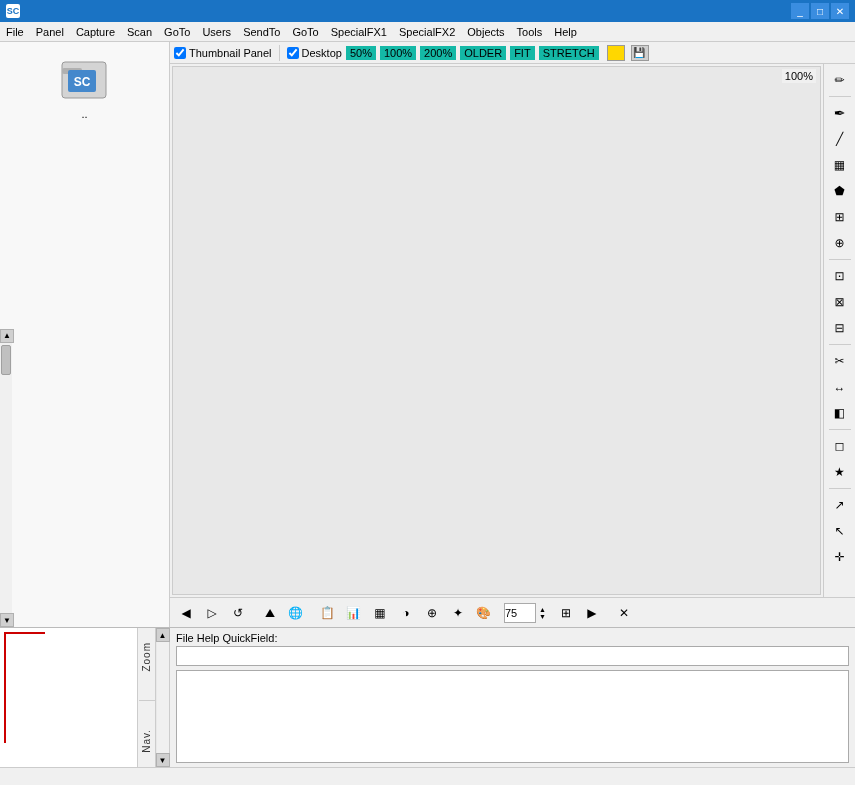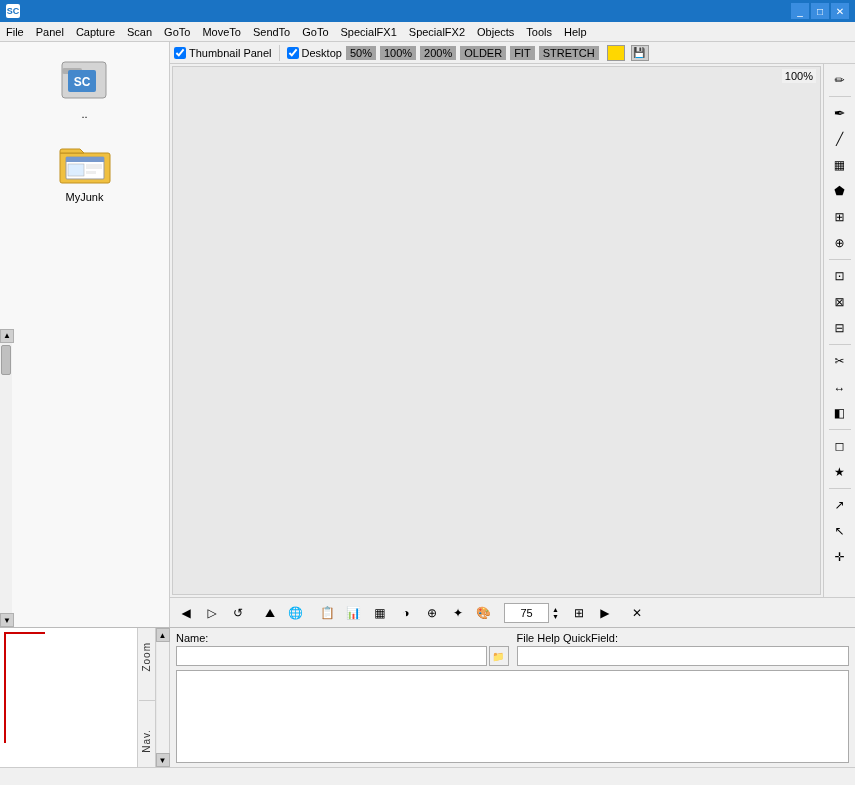--- a/index.html
+++ b/index.html
@@ -190,21 +190,21 @@
     }
     .toolbar-divider {
       width: 1px;
       height: 16px;
       background: #ccc;
       margin: 0 3px;
     }
     .zoom-btn {
       padding: 1px 4px;
       font-size: 11px;
-      background: #a3a3a3;
+      background: #14b8a6;
       border: none;
       cursor: pointer;
     }
 
     
     .canvas-area {
       flex: 1;
       background: #e8e8e8;
       border: 1px solid #ccc;
       margin: 2px;
@@ -234,24 +234,24 @@
       background: #f0f0f0;
       border: 1px solid transparent;
       cursor: pointer;
       display: flex;
       align-items: center;
       justify-content: center;
       font-size: 12px;
     }
     .tool-sep { width: 4px; }
     .zoom-field {
-      width: 45px;
+      width: 32px;
       height: 20px;
       border: 1px solid #aaa;
-      text-align: center;
+      text-align: left;
       font-size: 11px;
     }
 
     
     .side-toolbar {
       width: 32px;
       background: #f0f0f0;
       border-left: 1px solid #ccc;
       display: flex;
       flex-direction: column;
@@ -447,21 +447,21 @@
     <button class="title-btn close">✕</button>
   </div>
 </div>
 
 <div class="menu-bar">
   <span class="menu-item">File</span>
   <span class="menu-item">Panel</span>
   <span class="menu-item">Capture</span>
   <span class="menu-item">Scan</span>
   <span class="menu-item">GoTo</span>
-  <span class="menu-item">MoveTo</span>
+  <span class="menu-item">Users</span>
   <span class="menu-item">SendTo</span>
   <span class="menu-item">GoTo</span>
   <span class="menu-item">SpecialFX1</span>
   <span class="menu-item">SpecialFX2</span>
   <span class="menu-item">Objects</span>
   <span class="menu-item">Tools</span>
   <span class="menu-item">Help</span>
 </div>
 
 <div class="main-area">
@@ -476,36 +476,20 @@
             <rect x="4" y="6" width="44" height="36" rx="3" fill="#d4d4d4" stroke="#999" stroke-width="1"></rect>
             <rect x="4" y="12" width="20" height="6" rx="2" fill="#b0b0b0"></rect>
 
             <rect x="10" y="14" width="28" height="22" rx="2" fill="#4488cc"></rect>
             <text x="24" y="30" text-anchor="middle" fill="white" font-size="12" font-weight="bold">SC</text>
           </svg>
         </div>
         <span class="file-label">..</span>
       </div>
 
-      <div class="file-item">
-        <div class="file-icon">
-          <svg class="folder-svg" viewBox="0 0 54 46" xmlns="http://www.w3.org/2000/svg">
-
-            <path d="M2,14 L2,42 Q2,44 4,44 L50,44 Q52,44 52,42 L52,16 Q52,14 50,14 Z" fill="#f0c040" stroke="#c09020" stroke-width="1"></path>
-            <path d="M2,14 L2,12 Q2,10 4,10 L22,10 L26,14 Z" fill="#f0c040" stroke="#c09020" stroke-width="1"></path>
-
-            <rect x="8" y="18" width="38" height="22" rx="1" fill="#fff" stroke="#999" stroke-width="1"></rect>
-            <rect x="8" y="18" width="38" height="5" fill="#7799cc"></rect>
-            <rect x="10" y="25" width="16" height="12" fill="#ddeeff" stroke="#aaa" stroke-width="0.5"></rect>
-            <rect x="28" y="25" width="16" height="5" fill="#eee"></rect>
-            <rect x="28" y="32" width="10" height="3" fill="#eee"></rect>
-          </svg>
-        </div>
-        <span class="file-label">MyJunk</span>
-      </div>
 
 
     </div>
 
     <div class="scroll-arrow">▲</div>
     <div class="scroll-track">
       <div class="scroll-thumb"></div>
     </div>
     <div class="scroll-arrow">▼</div>
   </div>
@@ -616,27 +600,20 @@
     <div class="nav-scroll-bar">
       <div class="scroll-arrow">▲</div>
       <div style="flex:1;background:#f0f0f0;width:12px;"></div>
       <div class="scroll-arrow">▼</div>
     </div>
   </div>
 
   <div class="fields-section">
     <div class="field-row">
 
-      <div class="field-group name-group">
-        <label class="field-label">Name:</label>
-        <div class="field-input-row">
-          <input class="field-input" type="text" style="flex: 1 1 0%;">
-          <button class="field-btn">📁</button>
-        </div>
-      </div>
 
       <div class="field-group quickfield-group">
         <label class="field-label">File Help QuickField:</label>
         <input class="field-input" type="text" style="">
       </div>
     </div>
 
     <textarea class="notes-area" style=""></textarea>
   </div>
 

